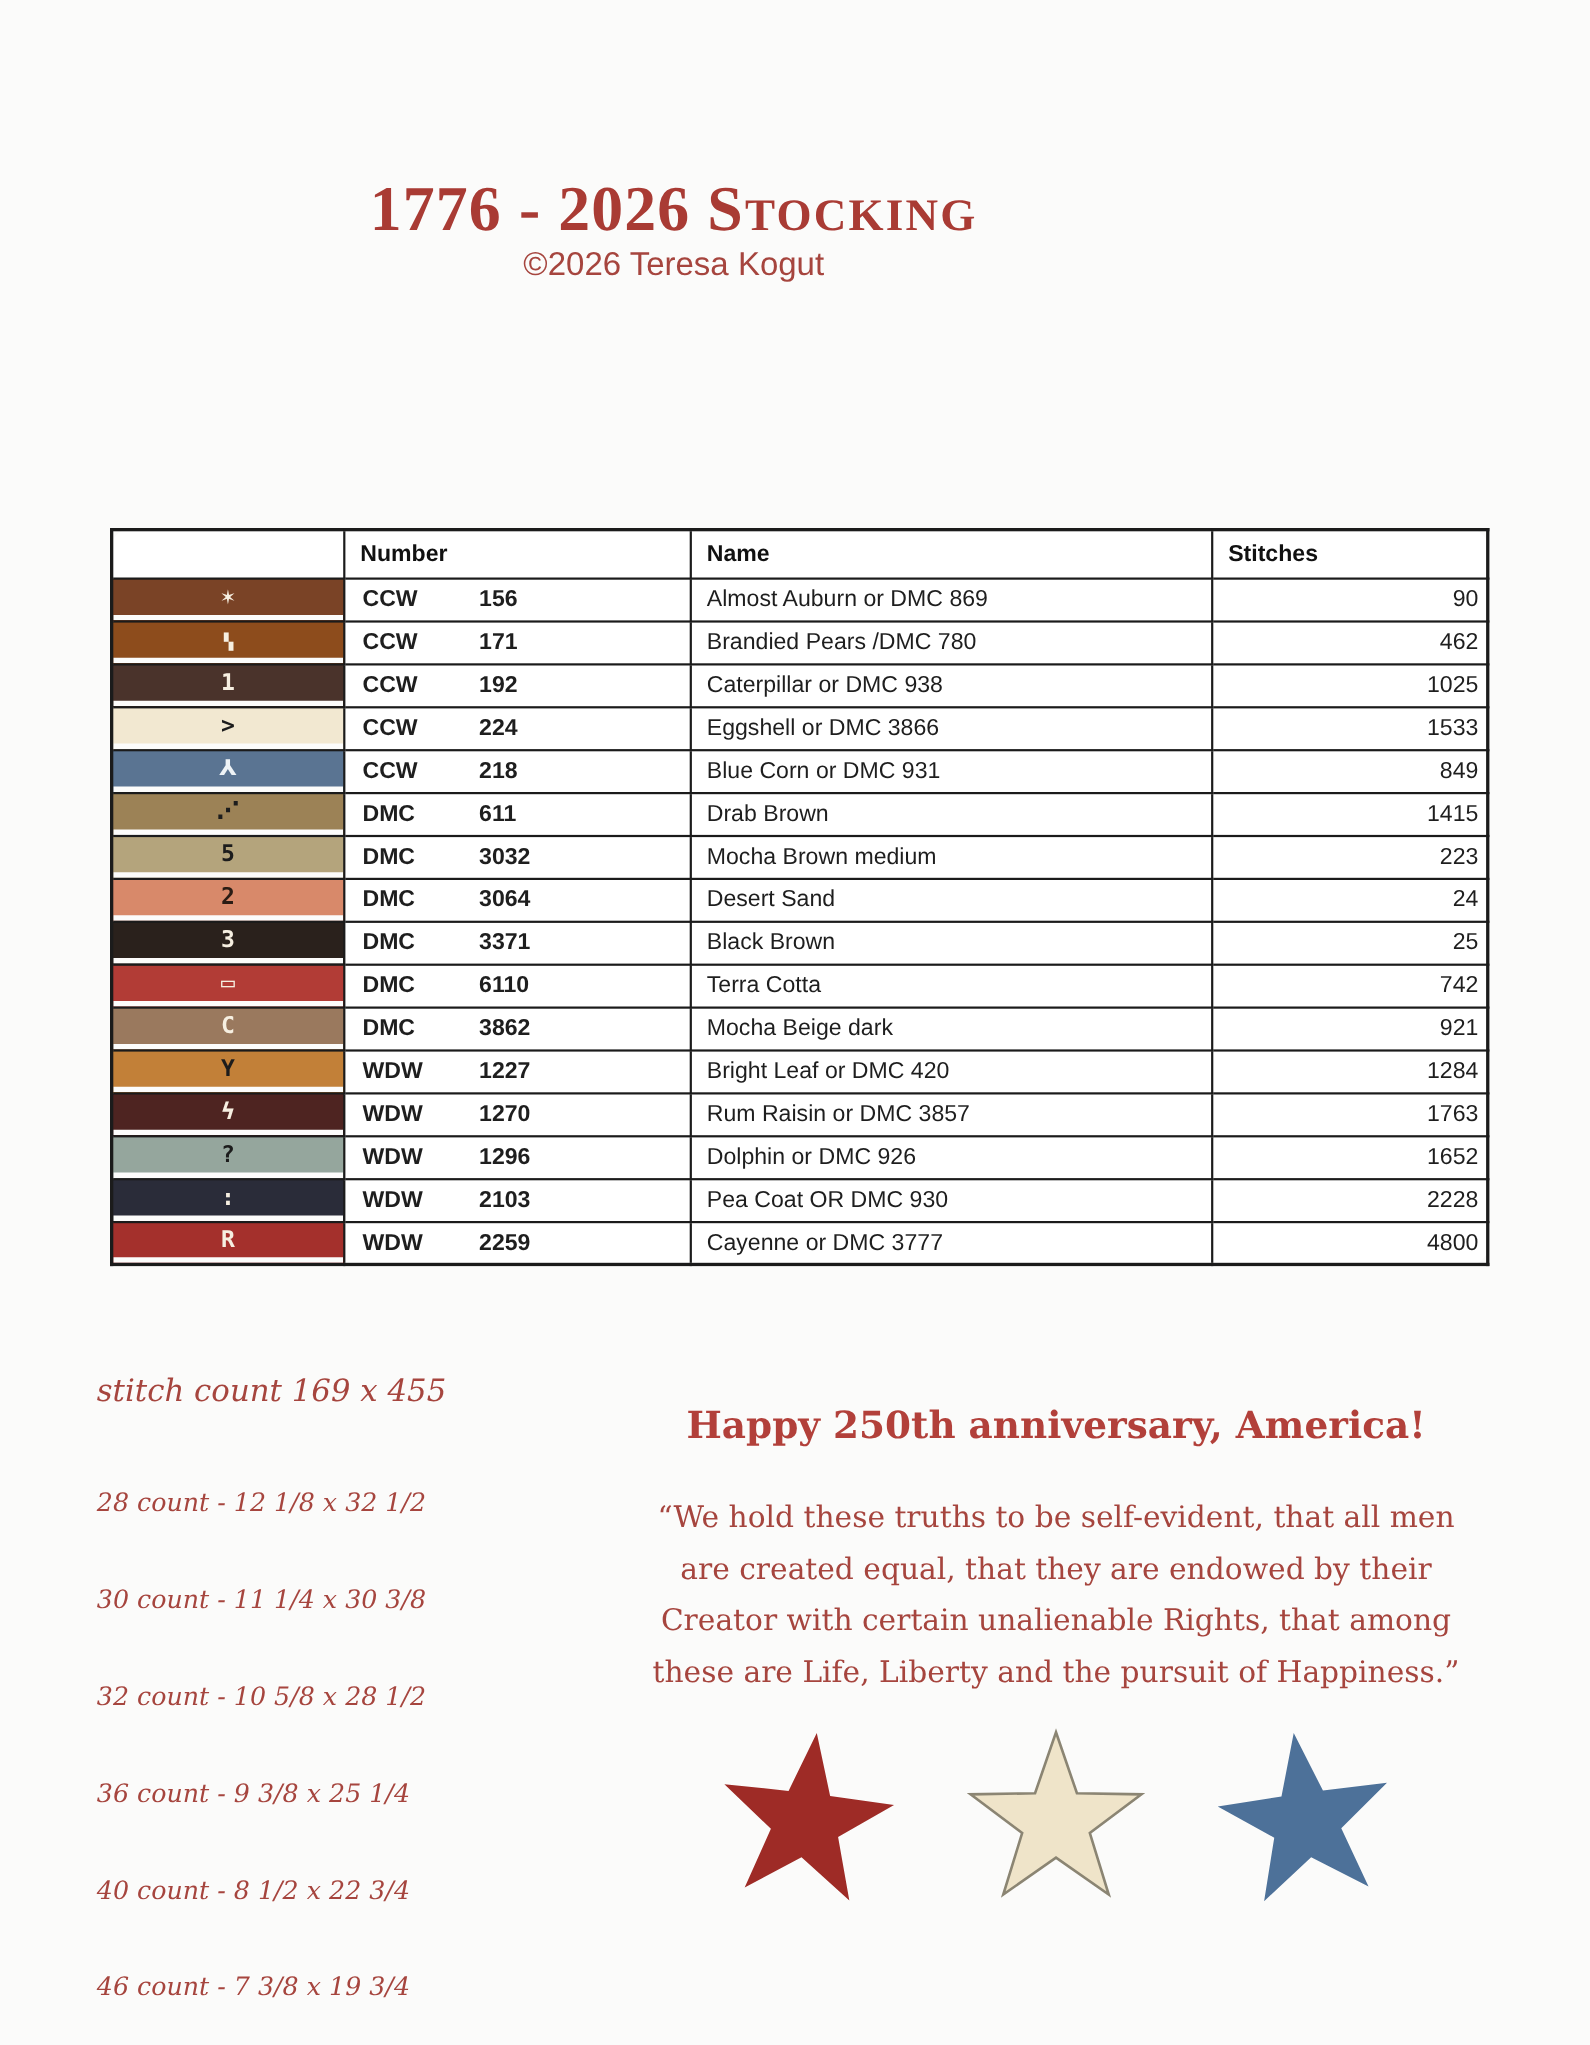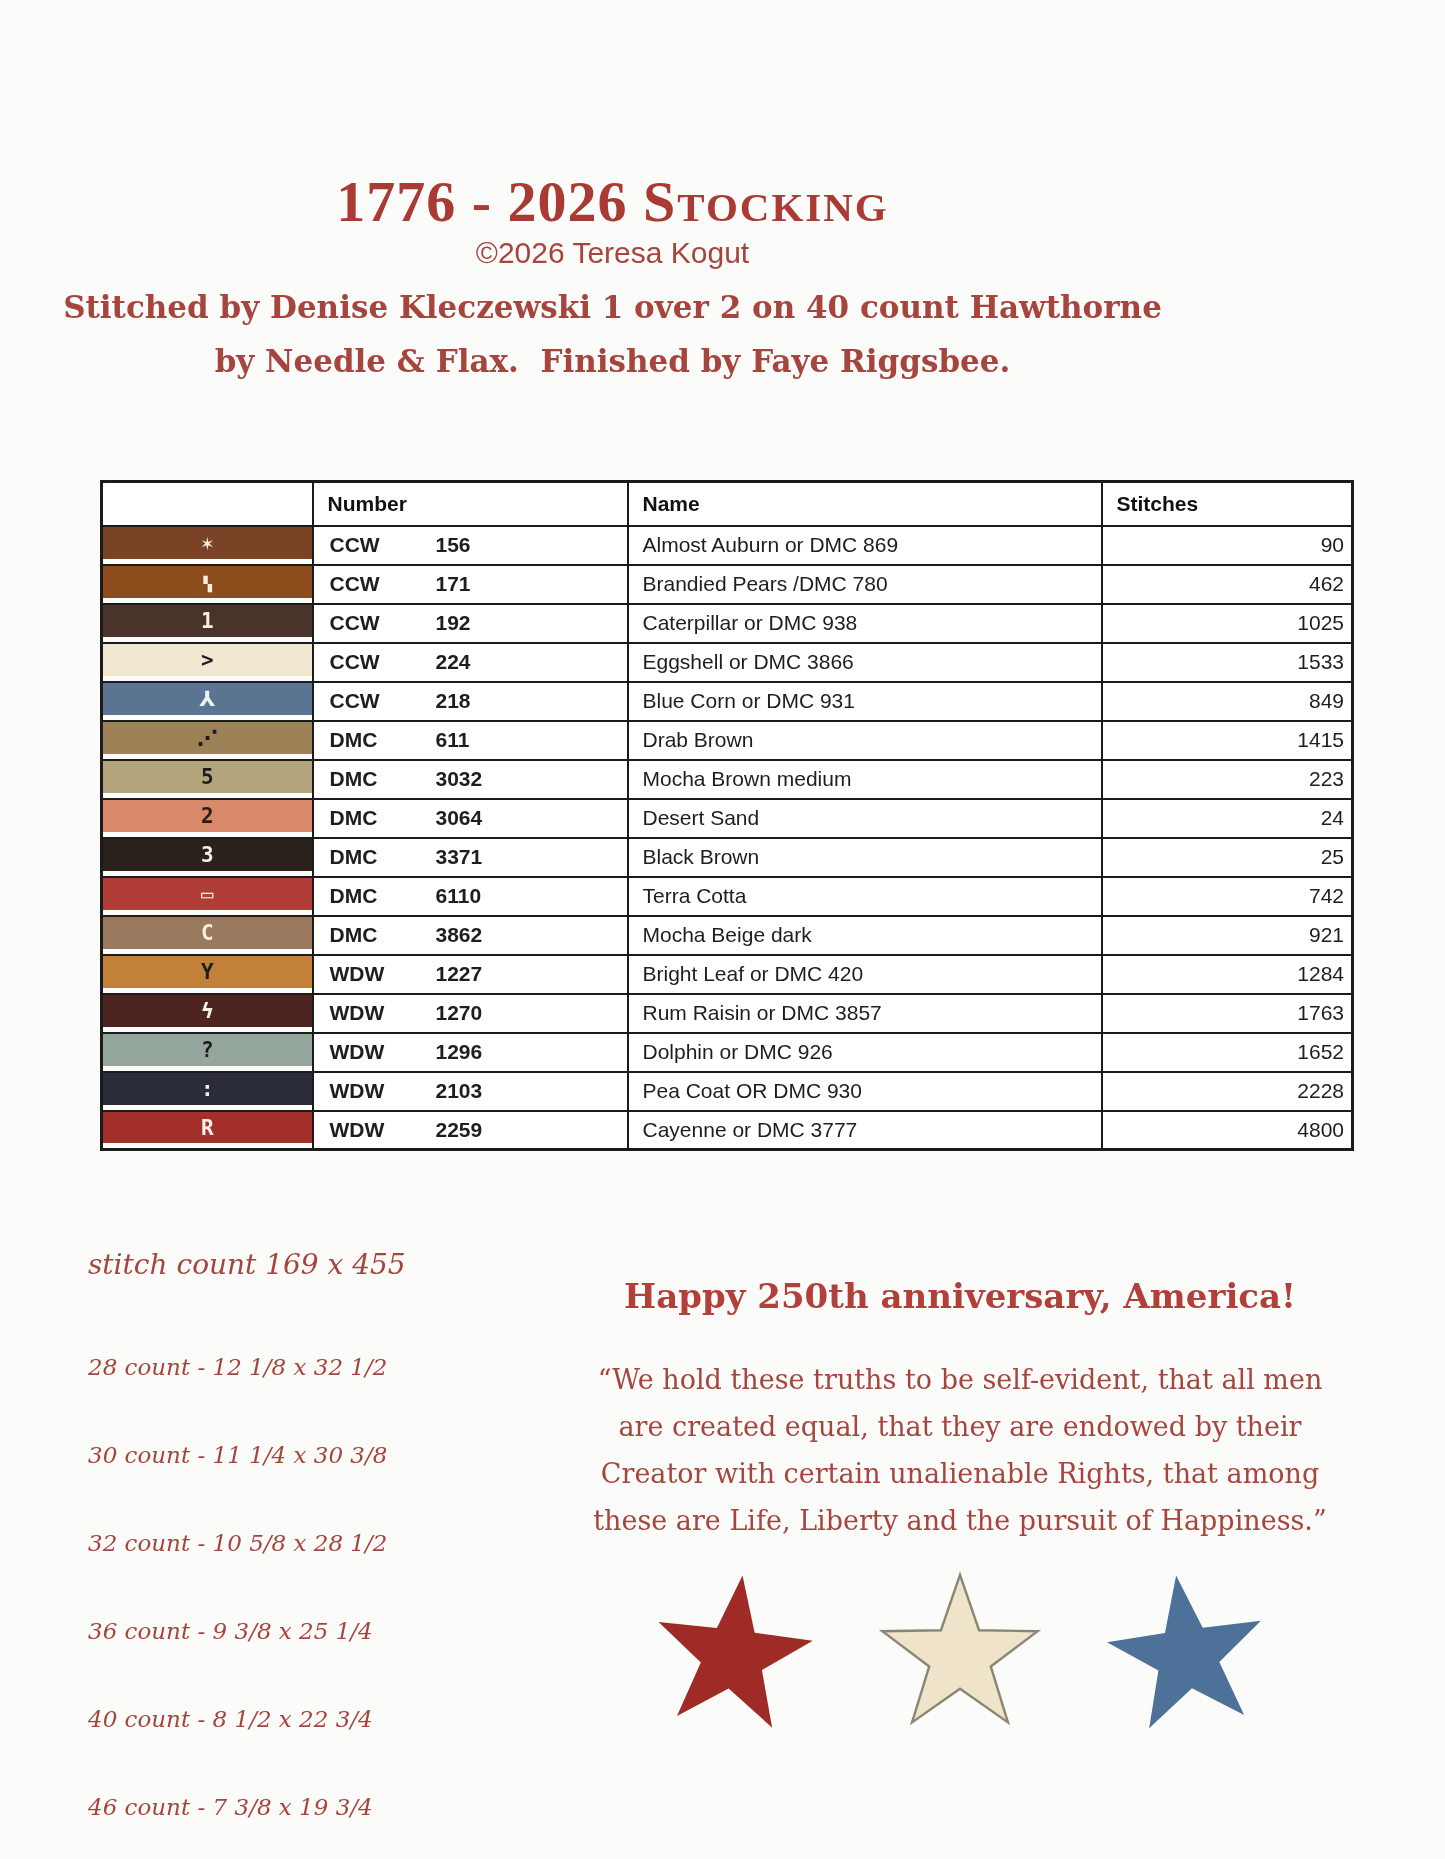--- a/index.html
+++ b/index.html
@@ -7,21 +7,21 @@
     width:1445px;height:1859px;
     background:#fbfbfa;
     font-family:"Liberation Sans",sans-serif;
     position:relative;overflow:hidden;
     color:#1e1e1e;
   }
   
   .header{position:absolute;top:158px;left:0;width:1225px;text-align:center;}
   .title{
     font-family:"Liberation Serif",serif;font-weight:700;
-    font-size:58px;line-height:64px;color:#a93b34;letter-spacing:1px;margin-top:12px;
+    font-size:58px;line-height:64px;color:#a93b34;letter-spacing:1px;
   }
   .title .word{font-variant:small-caps;letter-spacing:2px;}
   .copyright{font-size:30px;line-height:38px;color:#a6453e;}
   .byline{
     margin-top:8px;
     font-family:"DejaVu Serif",serif;font-weight:700;
     font-size:31px;line-height:54px;color:#a6453e;
   }
   .byline .line{display:block;white-space:pre-wrap;}
   
@@ -69,24 +69,20 @@
   .stars svg{width:172px;height:170px;display:block;}
   .stars svg.tilt-cw{transform:rotate(7deg);}
   .stars svg.tilt-ccw{transform:rotate(-8deg);}
 </style>
 </head>
 <body>
 
 <div class="header">
   <div class="title"><span>1776 - 2026 </span><span class="word">Stocking</span></div>
   <div class="copyright">©2026 Teresa Kogut</div>
-  <div class="byline">
-    <span class="line">Stitched by Denise Kleczewski 1 over 2 on 40 count Hawthorne</span>
-    <span class="line">by Needle &amp; Flax.  Finished by Faye Riggsbee.</span>
-  </div>
 </div>
 
 <table class="palette">
   <colgroup>
       <col class="c-sym">
       <col class="c-num">
       <col class="c-name">
       <col class="c-st">
     </colgroup>
   <thead>

